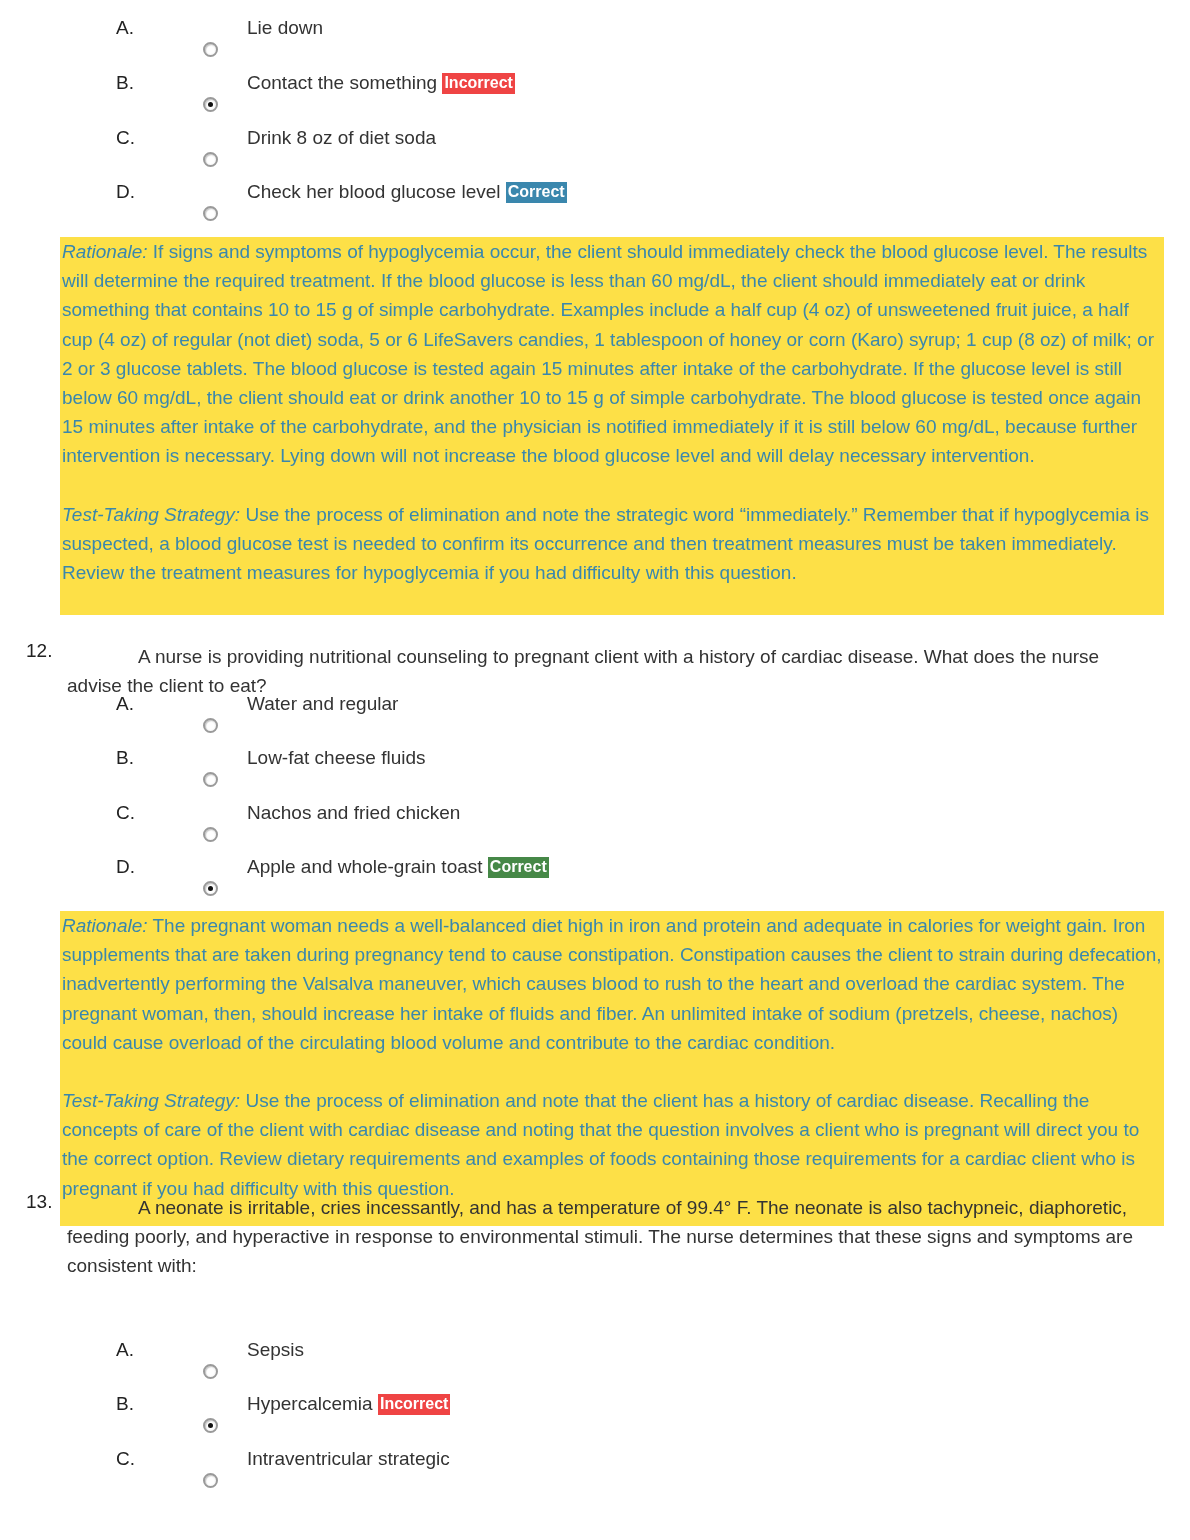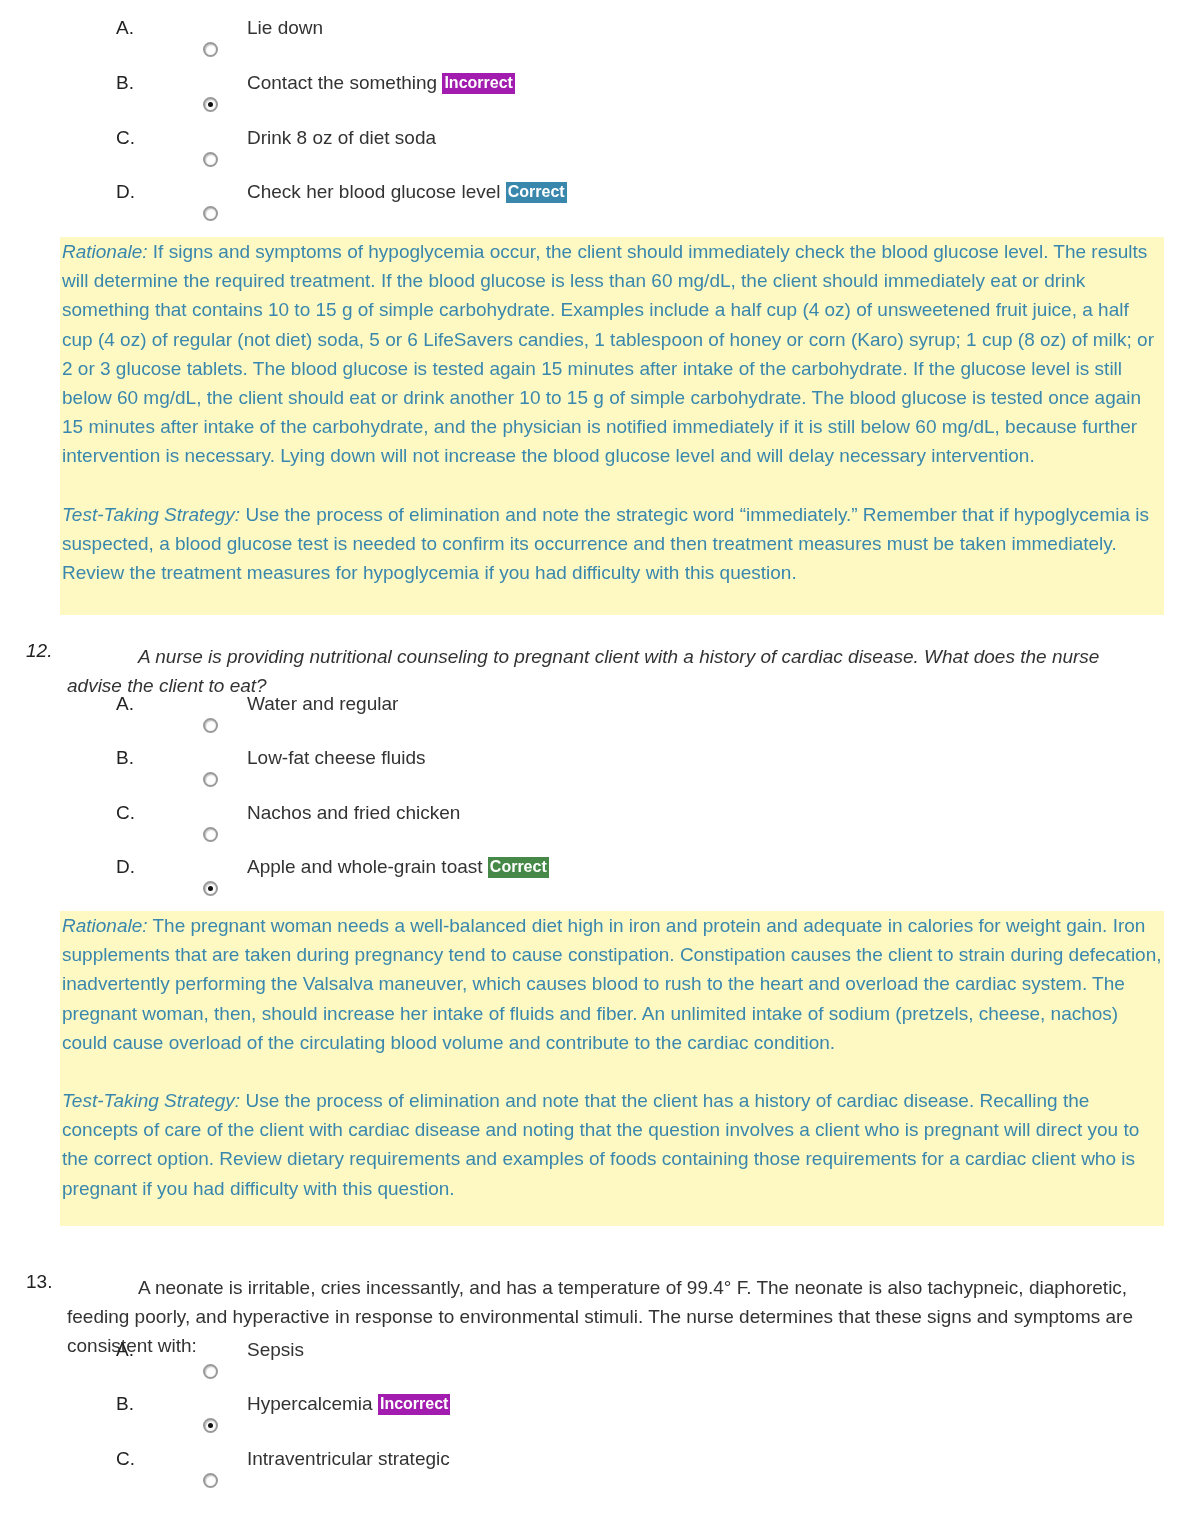--- a/index.html
+++ b/index.html
@@ -19,26 +19,26 @@
     box-shadow: inset 1px 1px 1px #c8c8c8;
   }
   .radio.checked::after {
     content: ""; position: absolute; left: 3px; top: 3px; width: 5px; height: 5px;
     border-radius: 50%; background: #111;
   }
   .badge {
     display: inline-block; color: #fff; font-weight: bold; font-size: 16px;
     padding: 1px 2px 2px 2px; line-height: 18px; vertical-align: 1px;
   }
-  .badge.incorrect { background: #a21caf; }
+  .badge.incorrect { background: #ef4444; }
   .badge.correct-blue { background: #3a87ad; }
   .badge.correct-green { background: #468847; }
   .rationale {
     position: absolute; left: 60px; width: 1104px; box-sizing: border-box;
-    background: #fef9c3; color: #3a87ad; font-size: 19px; line-height: 29.2px;
+    background: #fde047; color: #3a87ad; font-size: 19px; line-height: 29.2px;
     padding: 0 2px;
   }
   .rationale p { margin: 0; }
   .rationale .gap { height: 29px; }
   .rationale em { font-style: italic; }
   .question {
     position: absolute; left: 61px; width: 1100px; font-size: 19px; line-height: 29px; color: #333;
   }
   .qnum { position: absolute; left: -35px; top: 0; color: #222; }
   .qtext { text-indent: 71px; margin: 6px; }
@@ -66,21 +66,21 @@
   <span class="radio"></span>
   <span class="opt-text"><span>Check her blood glucose level</span> <span class="badge correct-blue">Correct</span></span>
 </div>
 
 <div class="rationale" style="top:237px; height:378px;">
   <p><em>Rationale:</em> <span>If signs and symptoms of hypoglycemia occur, the client should immediately check the blood glucose level. The results will determine the required treatment. If the blood glucose is less than 60 mg/dL, the client should immediately eat or drink something that contains 10 to 15 g of simple carbohydrate. Examples include a half cup (4 oz) of unsweetened fruit juice, a half cup (4 oz) of regular (not diet) soda, 5 or 6 LifeSavers candies, 1 tablespoon of honey or corn (Karo) syrup; 1 cup (8 oz) of milk; or 2 or 3 glucose tablets. The blood glucose is tested again 15 minutes after intake of the carbohydrate. If the glucose level is still below 60 mg/dL, the client should eat or drink another 10 to 15 g of simple carbohydrate. The blood glucose is tested once again 15 minutes after intake of the carbohydrate, and the physician is notified immediately if it is still below 60 mg/dL, because further intervention is necessary. Lying down will not increase the blood glucose level and will delay necessary intervention.</span></p>
   <div class="gap"></div>
   <p><em>Test-Taking Strategy:</em> <span>Use the process of elimination and note the strategic word “immediately.” Remember that if hypoglycemia is suspected, a blood glucose test is needed to confirm its occurrence and then treatment measures must be taken immediately. Review the treatment measures for hypoglycemia if you had difficulty with this question.</span></p>
 </div>
 
-<div class="question" style="top:636px;font-style:italic;">
+<div class="question" style="top:636px;">
   <span class="qnum">12.</span>
   <p class="qtext">A nurse is providing nutritional counseling to pregnant client with a history of cardiac disease. What does the nurse advise the client to eat?</p>
 </div>
 <div class="opt" style="top:693px;">
   <span class="opt-letter">A.</span>
   <span class="radio"></span>
   <span class="opt-text">Water and regular</span>
 </div>
 <div class="opt" style="top:747px;">
   <span class="opt-letter">B.</span>
@@ -97,21 +97,21 @@
   <span class="radio checked"></span>
   <span class="opt-text"><span>Apple and whole-grain toast</span> <span class="badge correct-green">Correct</span></span>
 </div>
 
 <div class="rationale" style="top:911px; height:315px;">
   <p><em>Rationale:</em> <span>The pregnant woman needs a well-balanced diet high in iron and protein and adequate in calories for weight gain. Iron supplements that are taken during pregnancy tend to cause constipation. Constipation causes the client to strain during defecation, inadvertently performing the Valsalva maneuver, which causes blood to rush to the heart and overload the cardiac system. The pregnant woman, then, should increase her intake of fluids and fiber. An unlimited intake of sodium (pretzels, cheese, nachos) could cause overload of the circulating blood volume and contribute to the cardiac condition.</span></p>
   <div class="gap"></div>
   <p><em>Test-Taking Strategy:</em> <span>Use the process of elimination and note that the client has a history of cardiac disease. Recalling the concepts of care of the client with cardiac disease and noting that the question involves a client who is pregnant will direct you to the correct option. Review dietary requirements and examples of foods containing those requirements for a cardiac client who is pregnant if you had difficulty with this question.</span></p>
 </div>
 
-<div class="question" style="top:1267px;">
+<div class="question" style="top:1187px;">
   <span class="qnum">13.</span>
   <p class="qtext">A neonate is irritable, cries incessantly, and has a temperature of 99.4° F. The neonate is also tachypneic, diaphoretic, feeding poorly, and hyperactive in response to environmental stimuli. The nurse determines that these signs and symptoms are consistent with:</p>
 </div>
 <div class="opt" style="top:1339px;">
   <span class="opt-letter">A.</span>
   <span class="radio"></span>
   <span class="opt-text">Sepsis</span>
 </div>
 <div class="opt" style="top:1393px;">
   <span class="opt-letter">B.</span>

